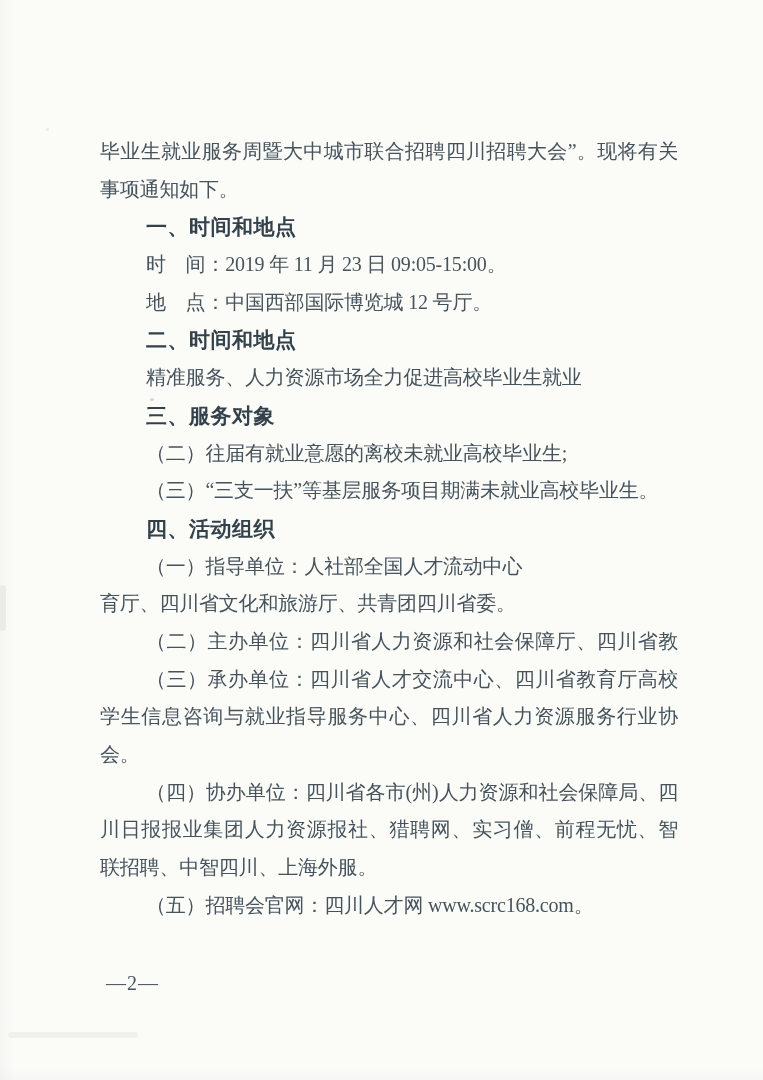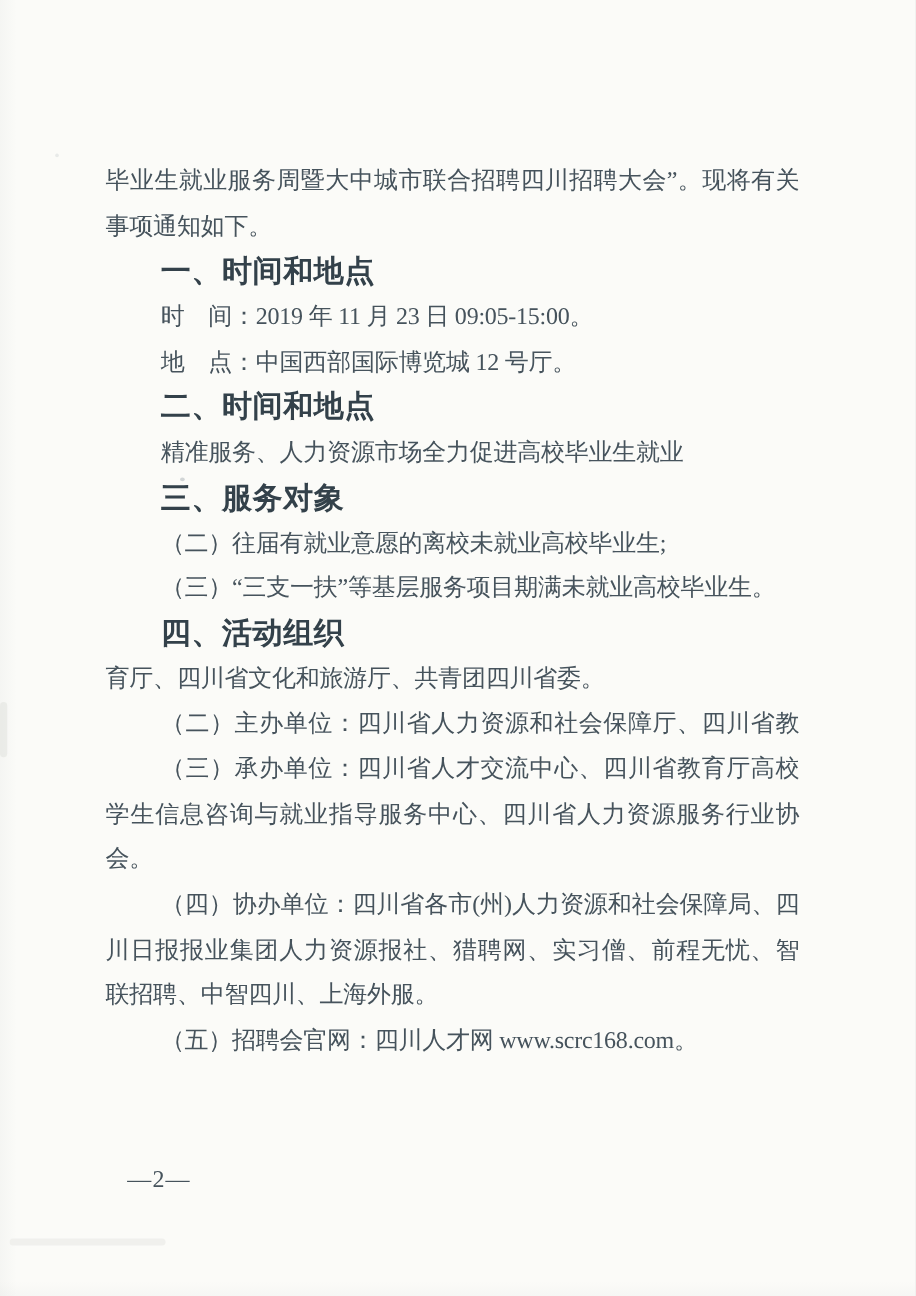--- a/index.html
+++ b/index.html
@@ -21,21 +21,21 @@
   .page::before{
     content:"";
     position:absolute;inset:0;
     background:
       linear-gradient(90deg, rgba(190,195,196,0.10) 0, rgba(190,195,196,0) 14px),
       linear-gradient(0deg, rgba(190,195,196,0.08) 0, rgba(190,195,196,0) 12px);
     pointer-events:none;
   }
   .content{
     position:absolute;
-    left:88px;
+    left:100px;
     top:133px;
     width:578px;
   }
   .line{
     height:37.7px;
     line-height:37.7px;
     font-size:20px;
     color:var(--text);
     white-space:nowrap;
     letter-spacing:-0.2px;
@@ -43,21 +43,21 @@
   .line.indent{padding-left:46px;}
   .line.fit{
     white-space:normal;
     text-align:justify;
     text-align-last:justify;
     text-justify:inter-character;
   }
   .line.heading{
     font-family:"Liberation Sans","DejaVu Sans",sans-serif;
     font-weight:700;
-    font-size:25px;
+    font-size:21px;
     color:var(--heading);
     letter-spacing:0.5px;
   }
   .page-number{
     position:absolute;
     left:106px;
     top:968px;
     font-size:20px;
     line-height:30px;
     color:var(--text);
@@ -91,20 +91,21 @@
       <div class="line body">事项通知如下。</div>
       <div class="line heading indent">一、时间和地点</div>
       <div class="line body indent">时　间：2019 年 11 月 23 日 09:05-15:00。</div>
       <div class="line body indent">地　点：中国西部国际博览城 12 号厅。</div>
       <div class="line heading indent">二、时间和地点</div>
       <div class="line body indent">精准服务、人力资源市场全力促进高校毕业生就业</div>
       <div class="line heading indent">三、服务对象</div>
       <div class="line body indent">（二）往届有就业意愿的离校未就业高校毕业生;</div>
       <div class="line body indent">（三）“三支一扶”等基层服务项目期满未就业高校毕业生。</div>
       <div class="line heading indent">四、活动组织</div>
+      <div class="line body indent">（一）指导单位：人社部全国人才流动中心</div>
       <div class="line body">育厅、四川省文化和旅游厅、共青团四川省委。</div>
       <div class="line body indent fit">（二）主办单位：四川省人力资源和社会保障厅、四川省教</div>
       <div class="line body indent fit">（三）承办单位：四川省人才交流中心、四川省教育厅高校</div>
       <div class="line body fit">学生信息咨询与就业指导服务中心、四川省人力资源服务行业协</div>
       <div class="line body">会。</div>
       <div class="line body indent fit">（四）协办单位：四川省各市(州)人力资源和社会保障局、四</div>
       <div class="line body fit">川日报报业集团人力资源报社、猎聘网、实习僧、前程无忧、智</div>
       <div class="line body">联招聘、中智四川、上海外服。</div>
       <div class="line body indent">（五）招聘会官网：四川人才网 www.scrc168.com。</div>
     </div>

